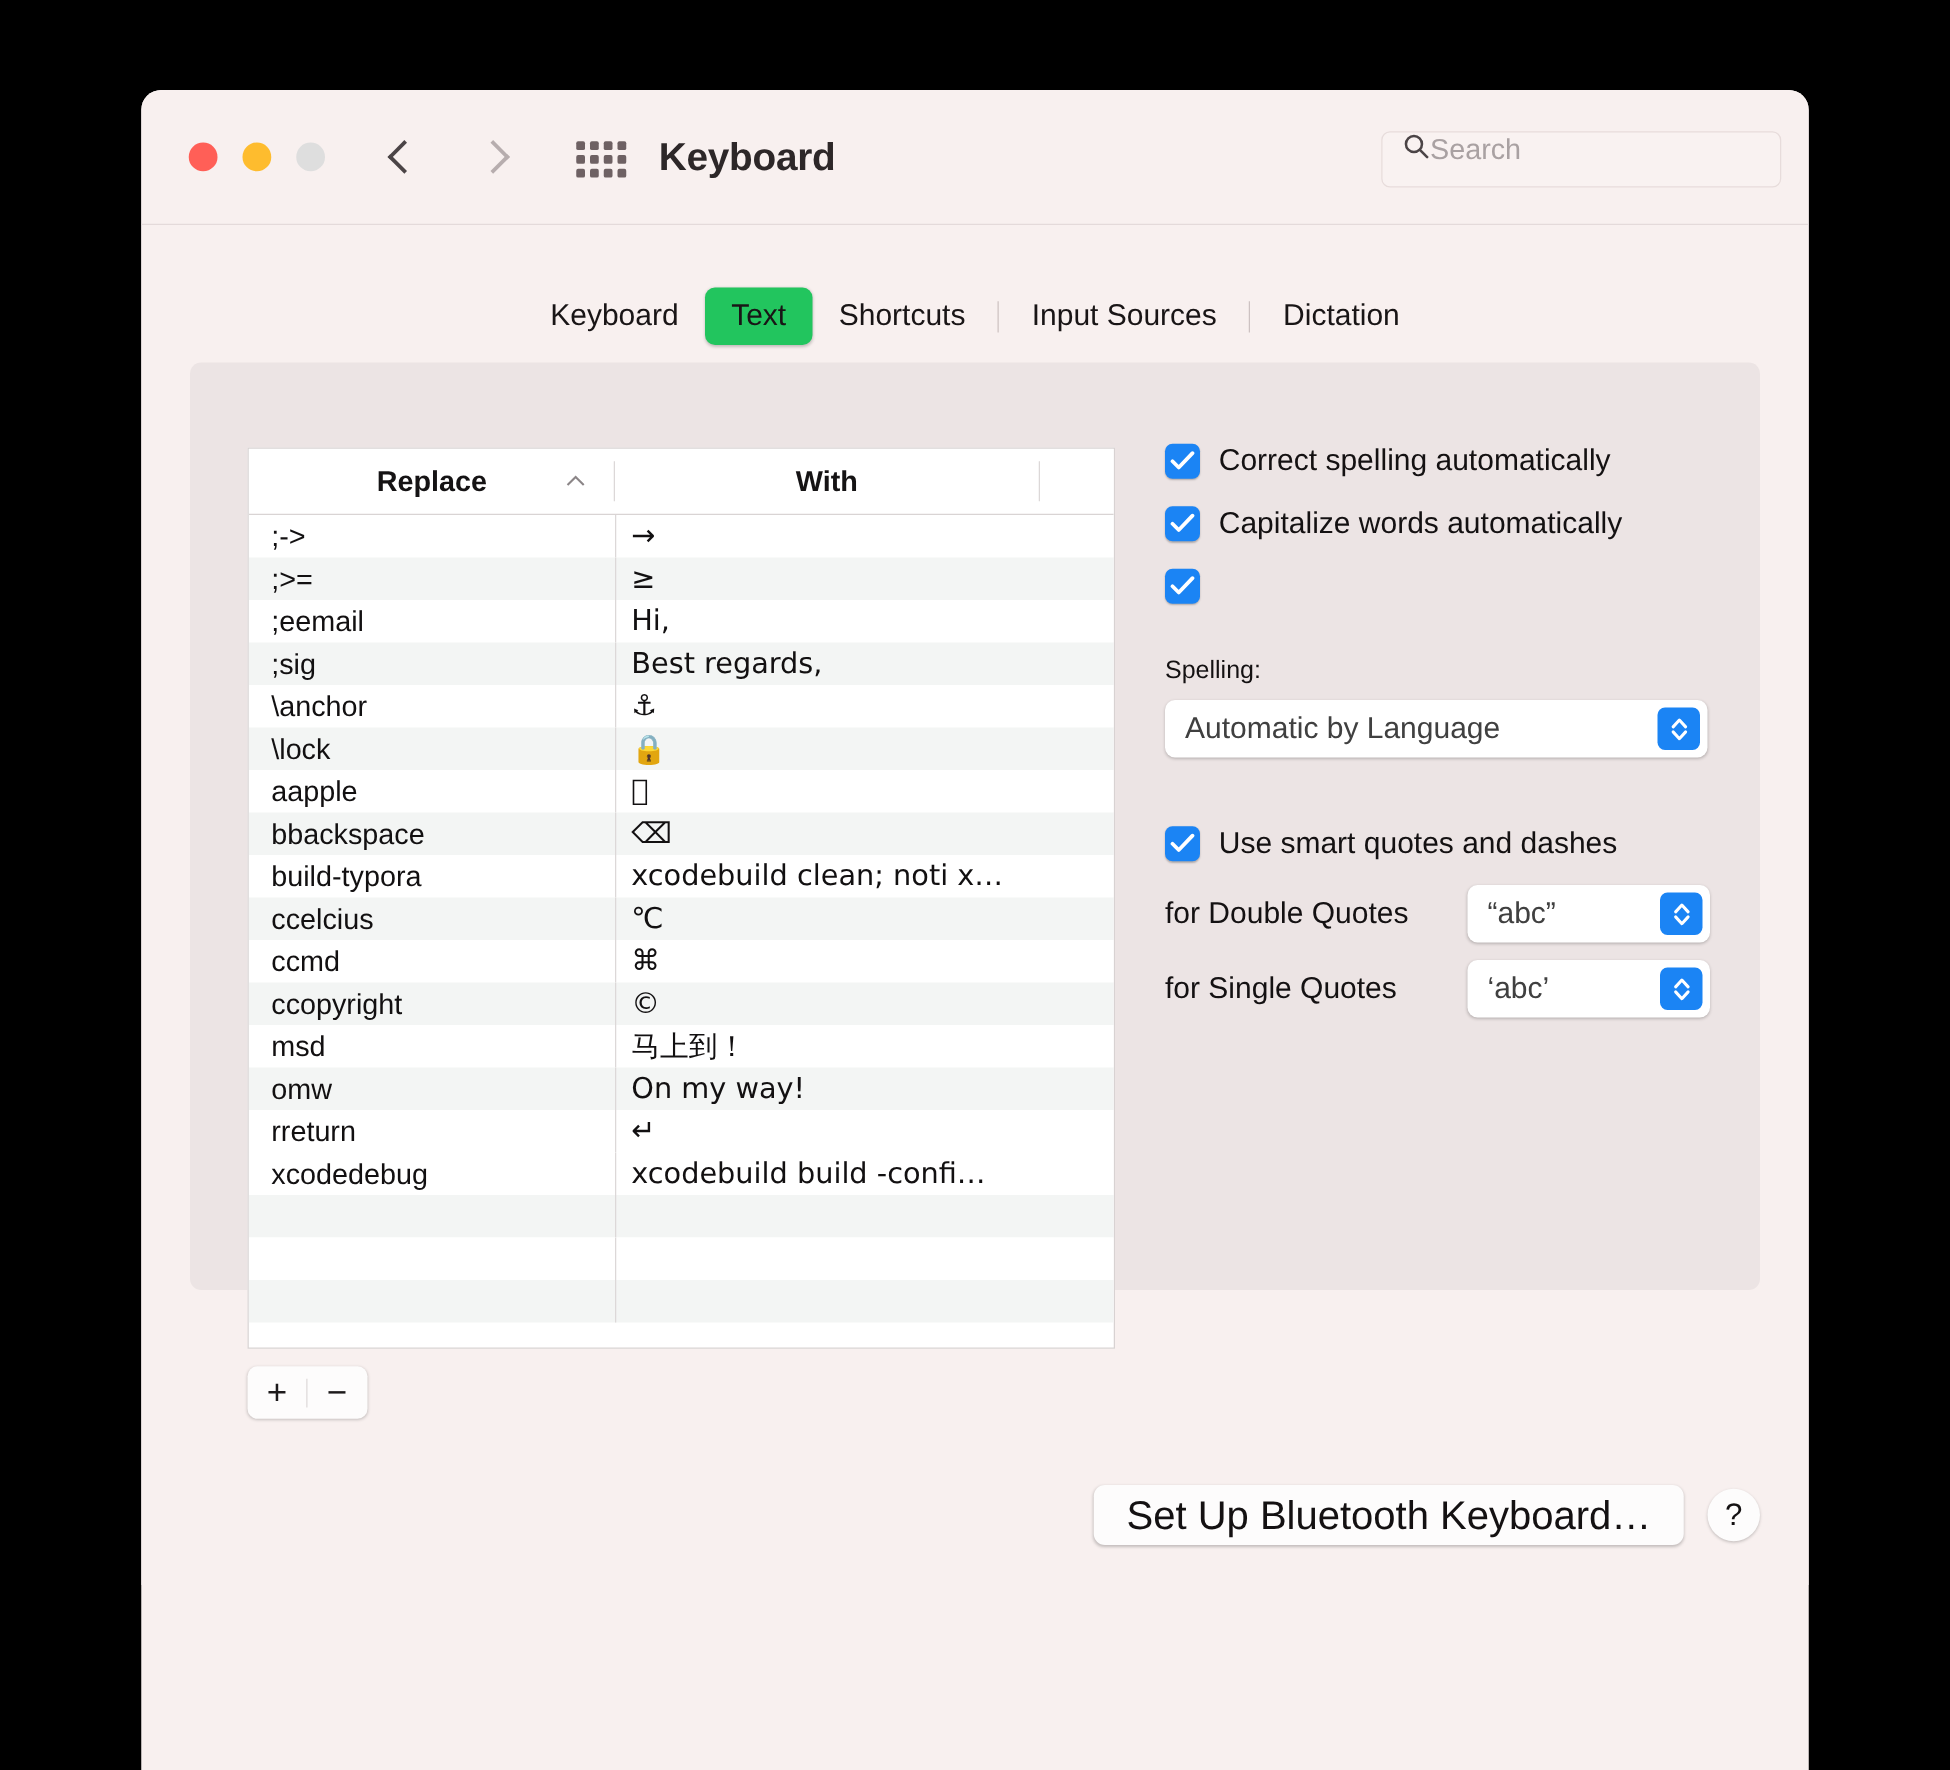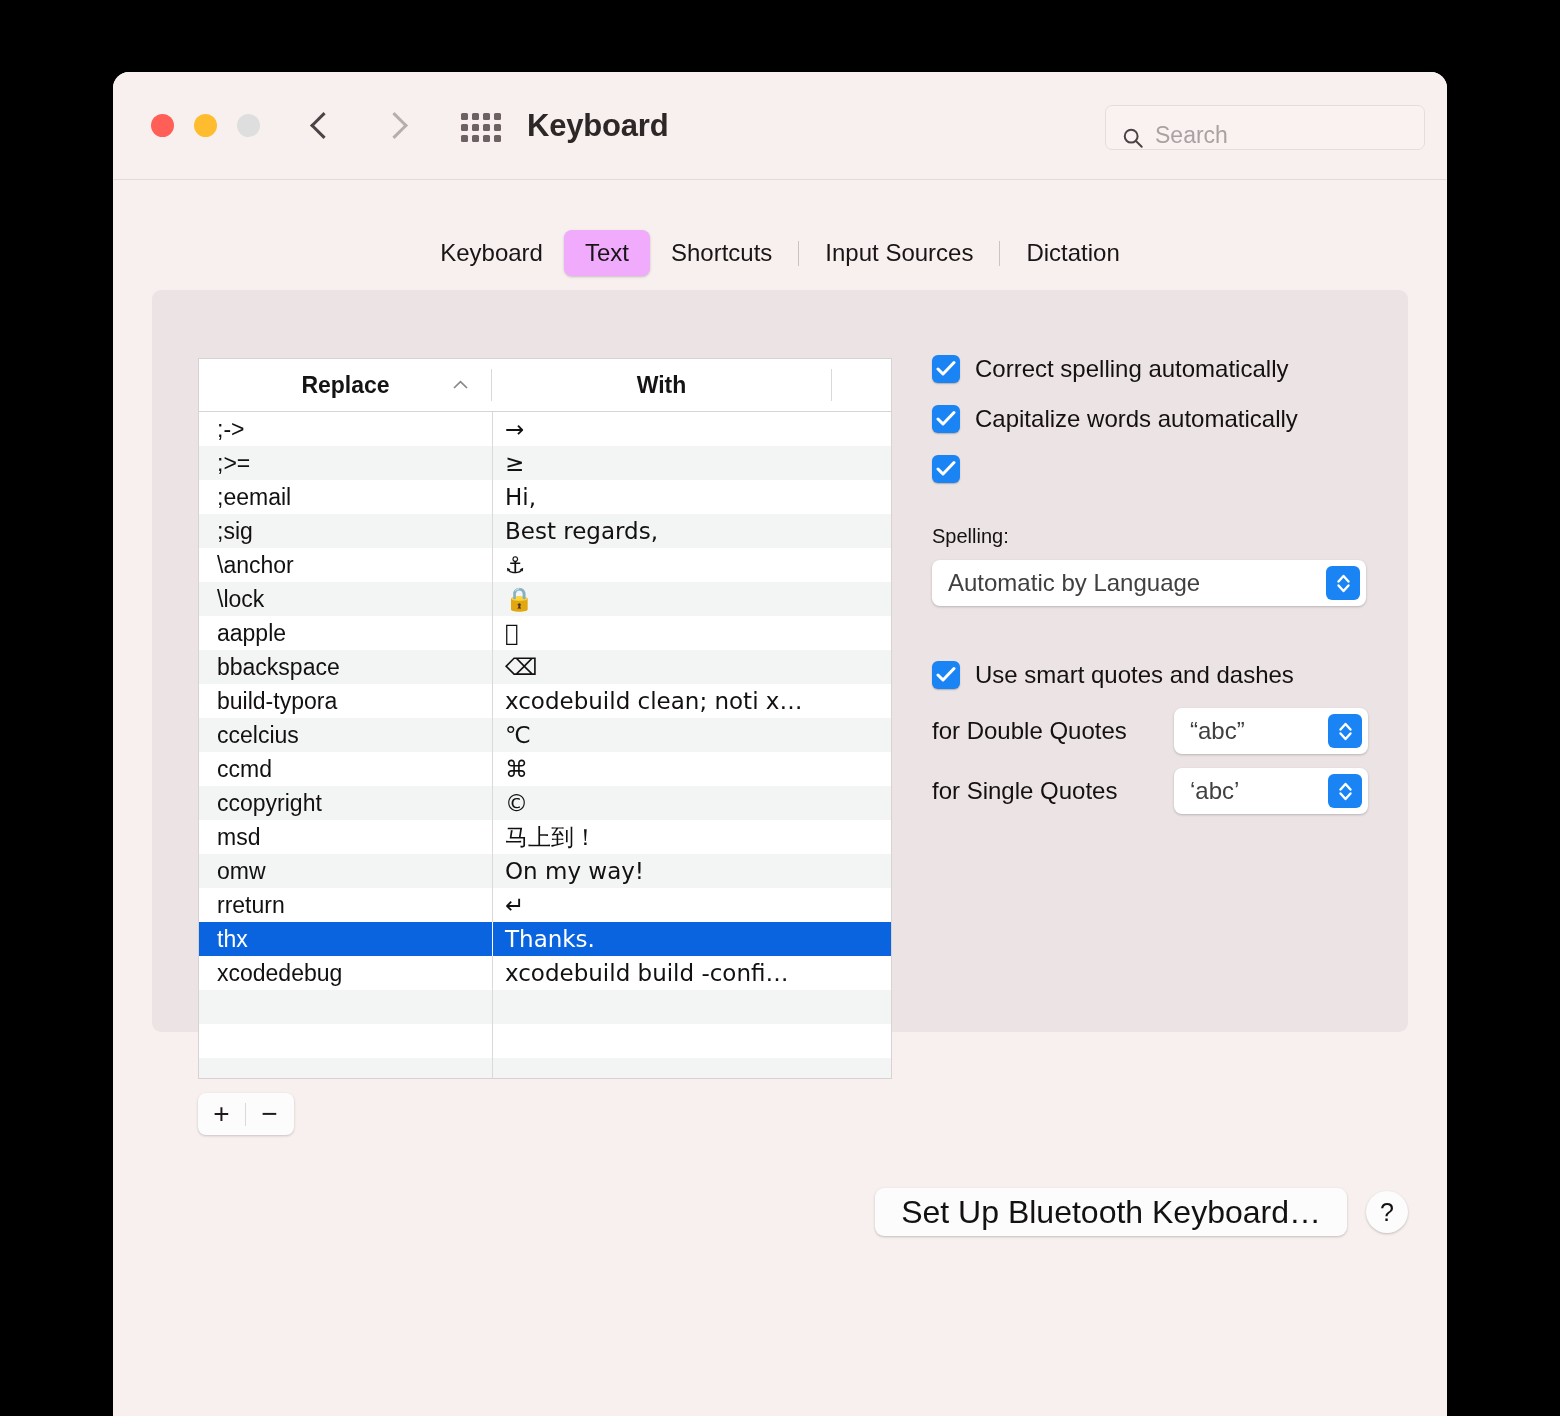--- a/index.html
+++ b/index.html
@@ -110,23 +110,22 @@
   #search-box {
     position: absolute;
     right: 22px;
     top: 33px;
     width: 320px;
     height: 45px;
     border: 1px solid #e7dcdb;
     border-radius: 7px;
     background: #f9f2f1;
     display: flex;
-    align-items: flex-end;
+    align-items: flex-start;
     padding-left: 16px;
-    gap: 11px;
     margin-left: 42px;
   }
   #search-icon { width: 22px; height: 22px; flex: none; }
   #search-placeholder {
     font-size: 23px;
     color: #a9a1a2;
   }
 
   
   #body-area {
@@ -150,21 +149,21 @@
   }
   .tab {
     font-size: 24px;
     color: #191516;
     padding: 8px 21px;
     border-radius: 8px;
     line-height: 30px;
     white-space: nowrap;
   }
   .tab.active {
-    background: #f0abfc;
+    background: #22c55e;
     box-shadow: 0 1px 2.5px rgba(0,0,0,0.22);
     font-weight: normal;
   }
   .tab-sep {
     width: 1px;
     height: 25px;
     background: #cdc2c2;
     margin: 0 5px;
   }
 
@@ -526,24 +525,20 @@
               <div class="cell-with glyph">马上到！</div>
             </div>
             <div class="trow even">
               <div class="cell-replace">omw</div>
               <div class="cell-with glyph">On my way!</div>
             </div>
             <div class="trow odd">
               <div class="cell-replace">rreturn</div>
               <div class="cell-with glyph">↵</div>
             </div>
-            <div class="trow even selected">
-              <div class="cell-replace">thx</div>
-              <div class="cell-with glyph">Thanks.</div>
-            </div>
             <div class="trow odd">
               <div class="cell-replace">xcodedebug</div>
               <div class="cell-with glyph">xcodebuild build -confi…</div>
             </div>
             <div class="trow even">
               <div class="cell-replace"></div>
               <div class="cell-with"></div>
             </div>
             <div class="trow odd">
               <div class="cell-replace"></div>

